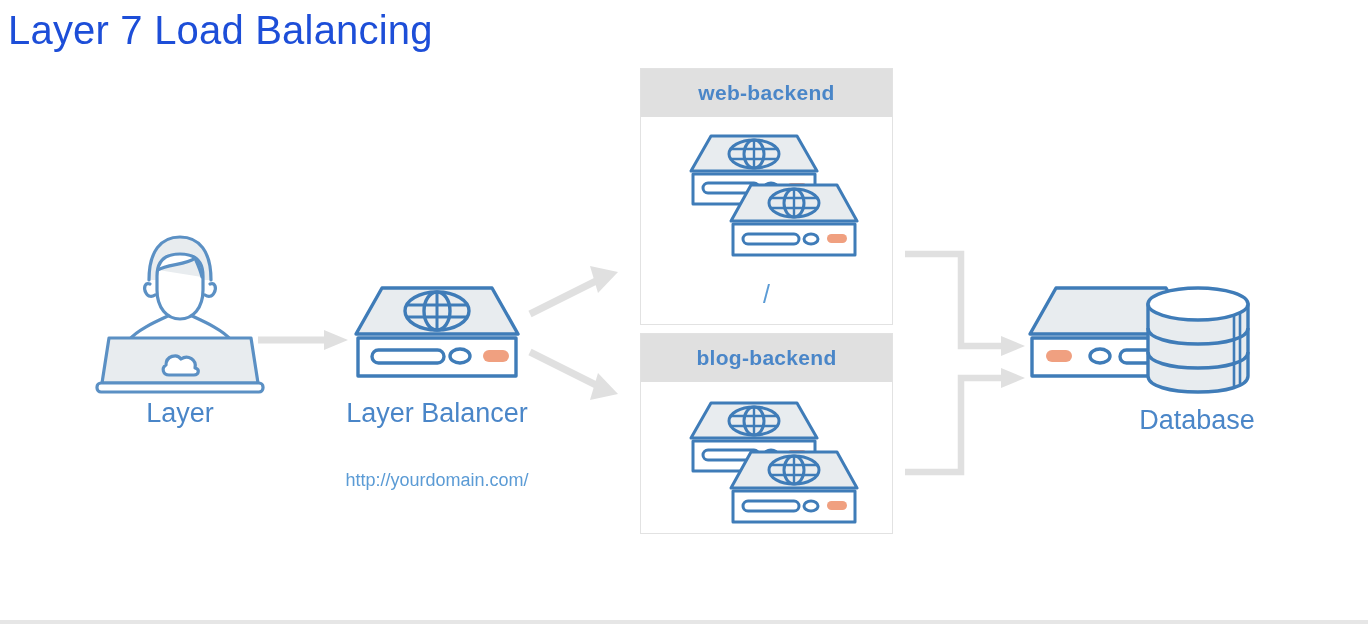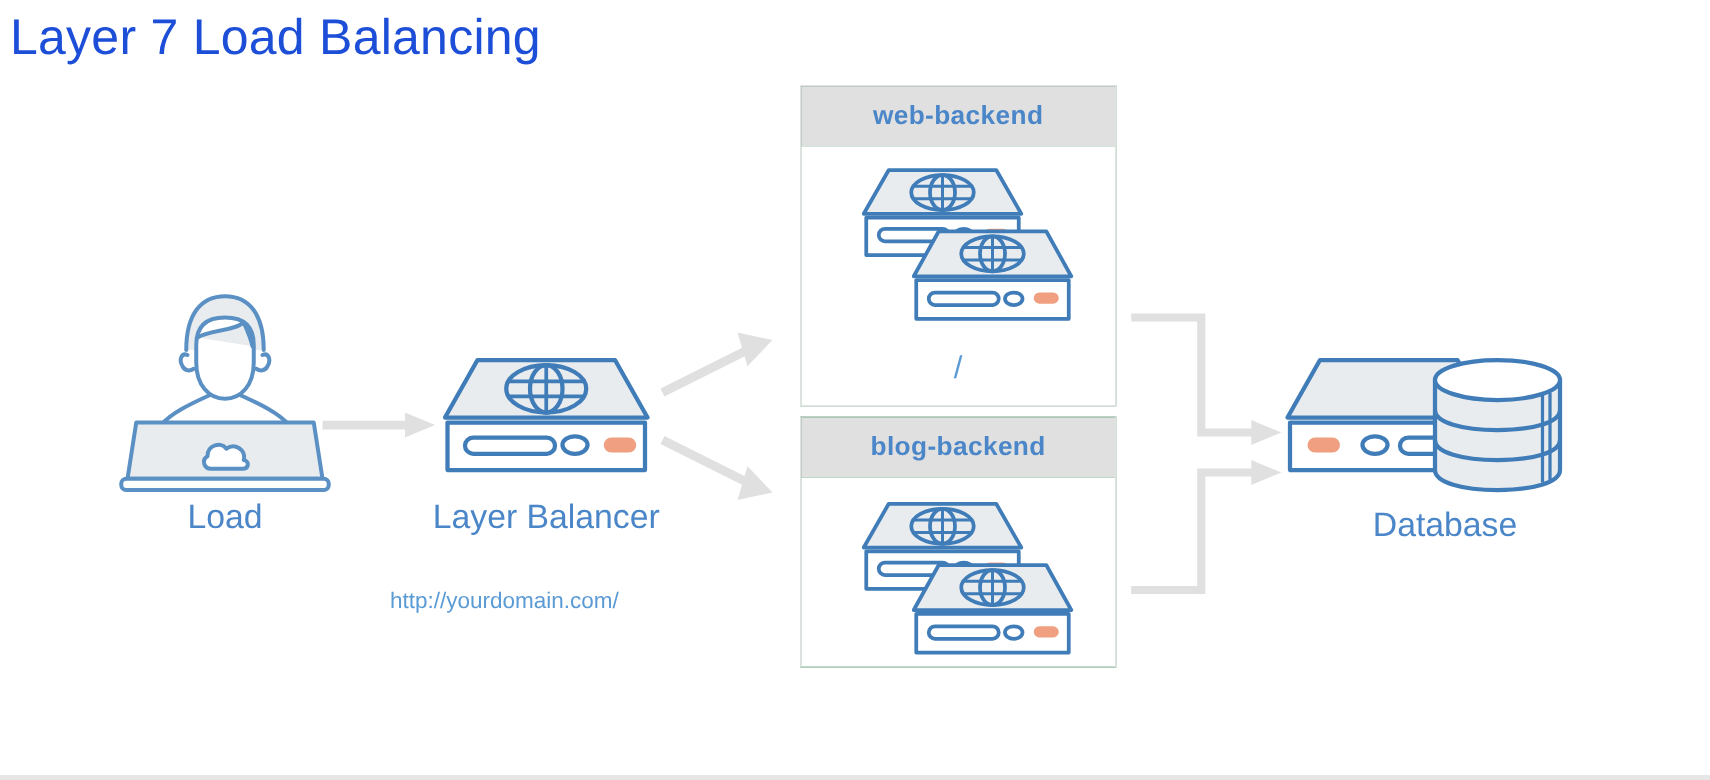--- a/index.html
+++ b/index.html
@@ -5,22 +5,22 @@
   html,body{margin:0;padding:0;background:#ffffff;}
   body{width:1368px;height:624px;overflow:hidden;
        font-family:"Liberation Sans","DejaVu Sans",sans-serif;}
   #canvas{position:relative;width:1368px;height:624px;background:#fff;
           border-bottom:4px solid #e6e6e6;box-sizing:border-box;}
   #title{position:absolute;left:8px;top:8px;font-size:40px;color:#1d4ed8;
          font-weight:400;letter-spacing:.2px;white-space:nowrap;}
   .node-label{position:absolute;font-size:27px;color:#4a86c8;
               text-align:center;white-space:nowrap;font-weight:400;}
   .url-label{position:absolute;font-size:18px;color:#5b9bd5;
-             text-align:left;white-space:nowrap;}
-  .panel{position:absolute;background:#15803d;border:1px solid #e2e2e2;
+             text-align:center;white-space:nowrap;}
+  .panel{position:absolute;background:#84cc16;border:1px solid #e2e2e2;
          box-sizing:border-box;}
   .panel-header{height:48px;background:#e0e0e0;display:flex;align-items:center;
                 justify-content:center;}
   .panel-header span{font-size:21px;font-weight:bold;color:#4a86c8;
                      letter-spacing:.3px;}
   .panel-body{position:relative;height:calc(100% - 48px);background:#fff;}
   .path-label{position:absolute;left:0;right:0;text-align:center;
               font-size:25px;color:#5b9bd5;}
   .svg-abs{position:absolute;overflow:visible;}
 </style>
@@ -40,21 +40,21 @@
       <path d="M55 66 C50 64 48 70 51 75 C53 79 57 79 60 77" fill="#ffffff"></path>
       <path d="M115 66 C120 64 122 70 119 75 C117 79 113 79 110 77" fill="#ffffff"></path>
       <path d="M73 98 C60 104 42 112 34 122"></path>
       <path d="M97 98 C110 104 128 112 136 122"></path>
       <path d="M14 120 L156 120 L163 165 L7 165 Z" fill="#e8ecef"></path>
       <path d="M74 157 C68 157 66 150 71 147 C71 138 82 135 86 141
                C93 136 102 142 100 150 C105 151 104 157 99 157 Z" fill="#ffffff"></path>
       <rect x="2" y="165" width="166" height="9" rx="4" fill="#ffffff"></rect>
     </g>
   </svg>
-  <div class="node-label" style="left:95px;top:398px;width:170px;">Load</div>
+  <div class="node-label" style="left:95px;top:398px;width:170px;">Layer</div>
 
   <svg class="svg-abs" style="left:258px;top:328px;" width="92" height="24" viewBox="0 0 92 24">
     <path d="M0 12 L70 12" stroke="#e0e0e0" stroke-width="7"></path>
     <path d="M66 2 L90 12 L66 22 Z" fill="#e0e0e0"></path>
   </svg>
 
   <svg class="svg-abs" style="left:352px;top:284px;" width="170" height="96" viewBox="0 0 170 96">
     <g stroke="#3f7cb8" stroke-width="3.4" stroke-linejoin="round">
       <path d="M30 4 L140 4 L166 50 L4 50 Z" fill="#e8ecef"></path>
       <ellipse cx="85" cy="27" rx="32" ry="19" fill="#e8ecef"></ellipse>
@@ -151,15 +151,15 @@
       <rect x="20" y="70" width="26" height="12" rx="6" fill="#f0a080" stroke="none"></rect>
       <ellipse cx="74" cy="76" rx="10" ry="7" fill="#ffffff"></ellipse>
       <rect x="94" y="70" width="72" height="13" rx="6.5" fill="#ffffff"></rect>
       <path d="M122 24 L122 96 C122 106 144 112 172 112 C200 112 222 106 222 96 L222 24 Z" fill="#e8ecef"></path>
       <ellipse cx="172" cy="24" rx="50" ry="16" fill="#ffffff"></ellipse>
       <path d="M122 48 C122 58 144 64 172 64 C200 64 222 58 222 48" fill="none"></path>
       <path d="M122 72 C122 82 144 88 172 88 C200 88 222 82 222 72" fill="none"></path>
       <path d="M208 36 L208 106 M214 34 L214 104" fill="none" stroke-width="2.6"></path>
     </g>
   </svg>
-  <div class="node-label" style="left:1036px;top:405px;width:240px;">Database</div>
+  <div class="node-label" style="left:1077px;top:405px;width:240px;">Database</div>
 
 </div>
 
 </body></html>

